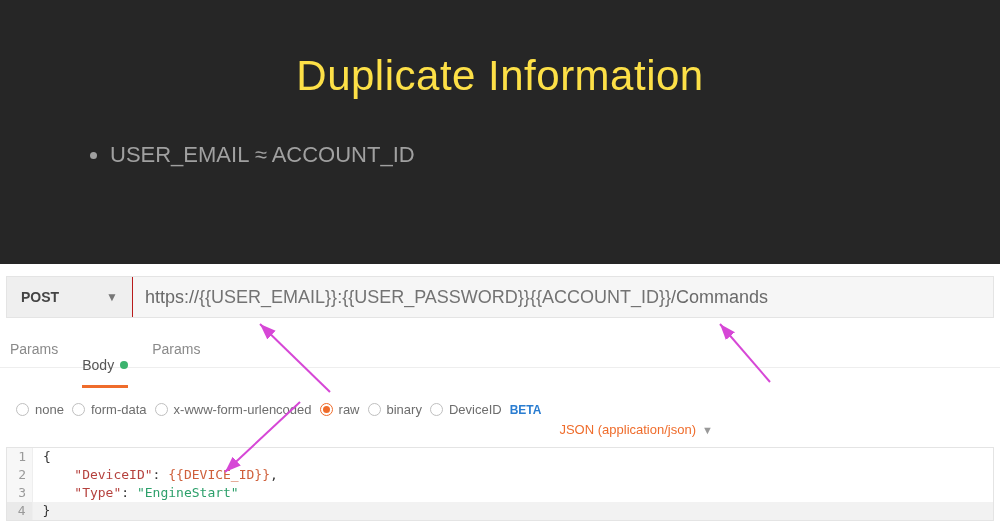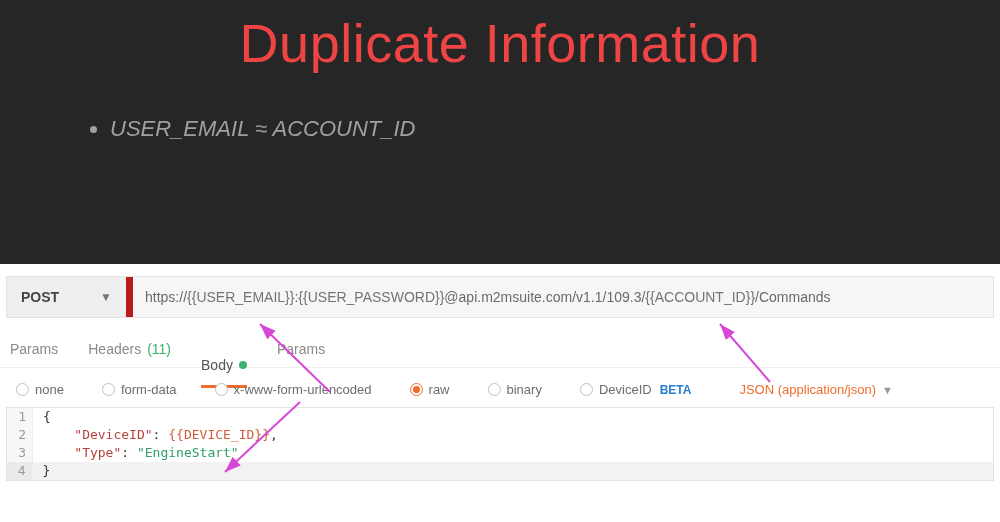--- a/index.html
+++ b/index.html
@@ -1,45 +1,45 @@
 <!DOCTYPE html>
 <html><head>
   <meta charset="utf-8">
   <style>
     * { margin: 0; padding: 0; box-sizing: border-box; }
     html, body { width: 1000px; height: 522px; font-family: Arial, Helvetica, sans-serif; overflow: hidden; background: #fff; }
 
     
     .slide { background: #262626; color: #b9b9b9; height: 264px; padding-top: 12px; position: relative; }
-    .slide h1 { color: #ef4444; font-weight: 400; font-size: 54px; text-align: center; letter-spacing: 0.5px; }
-    .bullets { margin: 42px 0 0 110px; font-style: italic; }
+    .slide h1 { color: #fde047; font-weight: 400; font-size: 42px; text-align: center; letter-spacing: 0.5px; margin-top: 40px; }
+    .bullets { margin: 42px 0 0 110px; }
     .bullets li { font-size: 22px; color: #a0a0a0; list-style: disc; }
 
     
     .postman { position: absolute; top: 272px; left: 0; right: 0; bottom: 0; background: #fff; color: #555; font-size: 13px; }
 
     .reqbar { display: flex; align-items: center; height: 42px; background: #f6f6f6; border: 1px solid #e4e4e4; margin: 4px 6px 0 6px; }
-    .method { width: 126px; height: 100%; display: flex; align-items: center; justify-content: space-between; padding: 0 14px 0 14px; background: #efefef; border-right: 7px solid #b91c1c; color: #444; font-size: 14px; font-weight: 600; }
+    .method { width: 126px; height: 100%; display: flex; align-items: center; justify-content: space-between; padding: 0 14px 0 14px; background: #efefef; border-right: 1px solid #b91c1c; color: #444; font-size: 14px; font-weight: 600; }
     .method .chev { font-size: 12px; color: #777; }
-    .url { flex: 1; padding: 0 12px; display: flex; align-items: center; font-size: 14px; color: #6a6a6a; white-space: nowrap; overflow: hidden; }
+    .url { flex: 1; padding: 0 12px; display: flex; align-items: center; font-size: 18px; color: #6a6a6a; white-space: nowrap; overflow: hidden; }
     .url .var { color: #737373; }
 
-    .tabs { display: flex; align-items: center; gap: 30px; padding: 24px 10px 0 10px; height: 50px; border-bottom: 1px solid #eee; }
+    .tabs { display: flex; align-items: center; gap: 24px; padding: 24px 10px 0 10px; height: 50px; border-bottom: 1px solid #eee; }
     .tab { color: #8a8a8a; font-size: 14px; padding-bottom: 12px; cursor: pointer; display: flex; align-items: center; gap: 6px; }
     .tab .cnt { color: #37b26c; }
     .tab.active { color: #555; border-bottom: 3px solid #ef6c2b; margin-top: 36px; }
     .tab .dot { width: 8px; height: 8px; border-radius: 50%; background: #3bb36e; display: inline-block; }
 
-    .bodyopts { display: flex; align-items: center; gap: 38px; padding: 14px 16px 10px 16px; font-size: 13px; color: #6d6d6d; }
+    .bodyopts { display: flex; align-items: center; gap: 8px; padding: 14px 16px 10px 16px; font-size: 13px; color: #6d6d6d; }
     .radio { display: flex; align-items: center; gap: 6px; }
     .radio .rb { width: 13px; height: 13px; border-radius: 50%; border: 1px solid #bfbfbf; background: #fff; position: relative; display:inline-block; }
     .radio.sel .rb { border-color: #ef6c2b; }
     .radio.sel .rb::after { content: ""; position: absolute; inset: 2px; border-radius: 50%; background: #ef6c2b; }
     .beta { color: #2a7dd1; font-weight: 700; font-size: 12px; vertical-align: super; margin-left: 2px; }
-    .ctype { color: #ef6c2b; margin-left: 10px; display:flex; align-items:center; gap:6px; }
+    .ctype { color: #ef6c2b; margin-left: 10px; display:flex; align-items:center; gap:6px;margin-top:40px; }
 
     .editor { border: 1px solid #e4e4e4; margin: 0 6px; font-family: Consolas, monospace; font-size: 13px; line-height: 18px; }
     .erow { display: flex; }
     .gutter { width: 26px; text-align: right; padding-right: 6px; color: #9a9a9a; background: #f7f7f7; border-right: 1px solid #eee; user-select: none; }
     .eline { padding-left: 10px; white-space: pre; color: #333; }
     .erow.active .gutter { background: #eaeaea; }
     .erow.active .eline { background: #f2f2f2; width:100%; }
     .key  { color: #b5413d; }
     .var2 { color: #cf5f3a; }
     .str  { color: #2da06b; }
@@ -62,32 +62,27 @@
   <div class="reqbar">
     <div class="method">
       <span>POST</span>
       <span class="chev">▼</span>
     </div>
     <div class="url">
       <span>https://</span>
         <span class="var">{{USER_EMAIL}}</span>
         <span>:</span>
         <span class="var">{{USER_PASSWORD}}</span>
-        <span>@api.m2msuite.com/v1.1/109.3/</span>
         <span class="var">{{ACCOUNT_ID}}</span>
         <span>/Commands</span>
     </div>
   </div>
 
   <div class="tabs">
     <div class="tab">Params</div>
-    <div class="tab">
-      <span>Headers</span>
-      <span class="cnt">(11)</span>
-    </div>
     <div class="tab active">
       <span>Body</span>
       <span class="dot"></span>
     </div>
     <div class="tab">Params</div>
   </div>
 
   <div class="bodyopts">
     <label class="radio">
         <span class="rb"></span>

